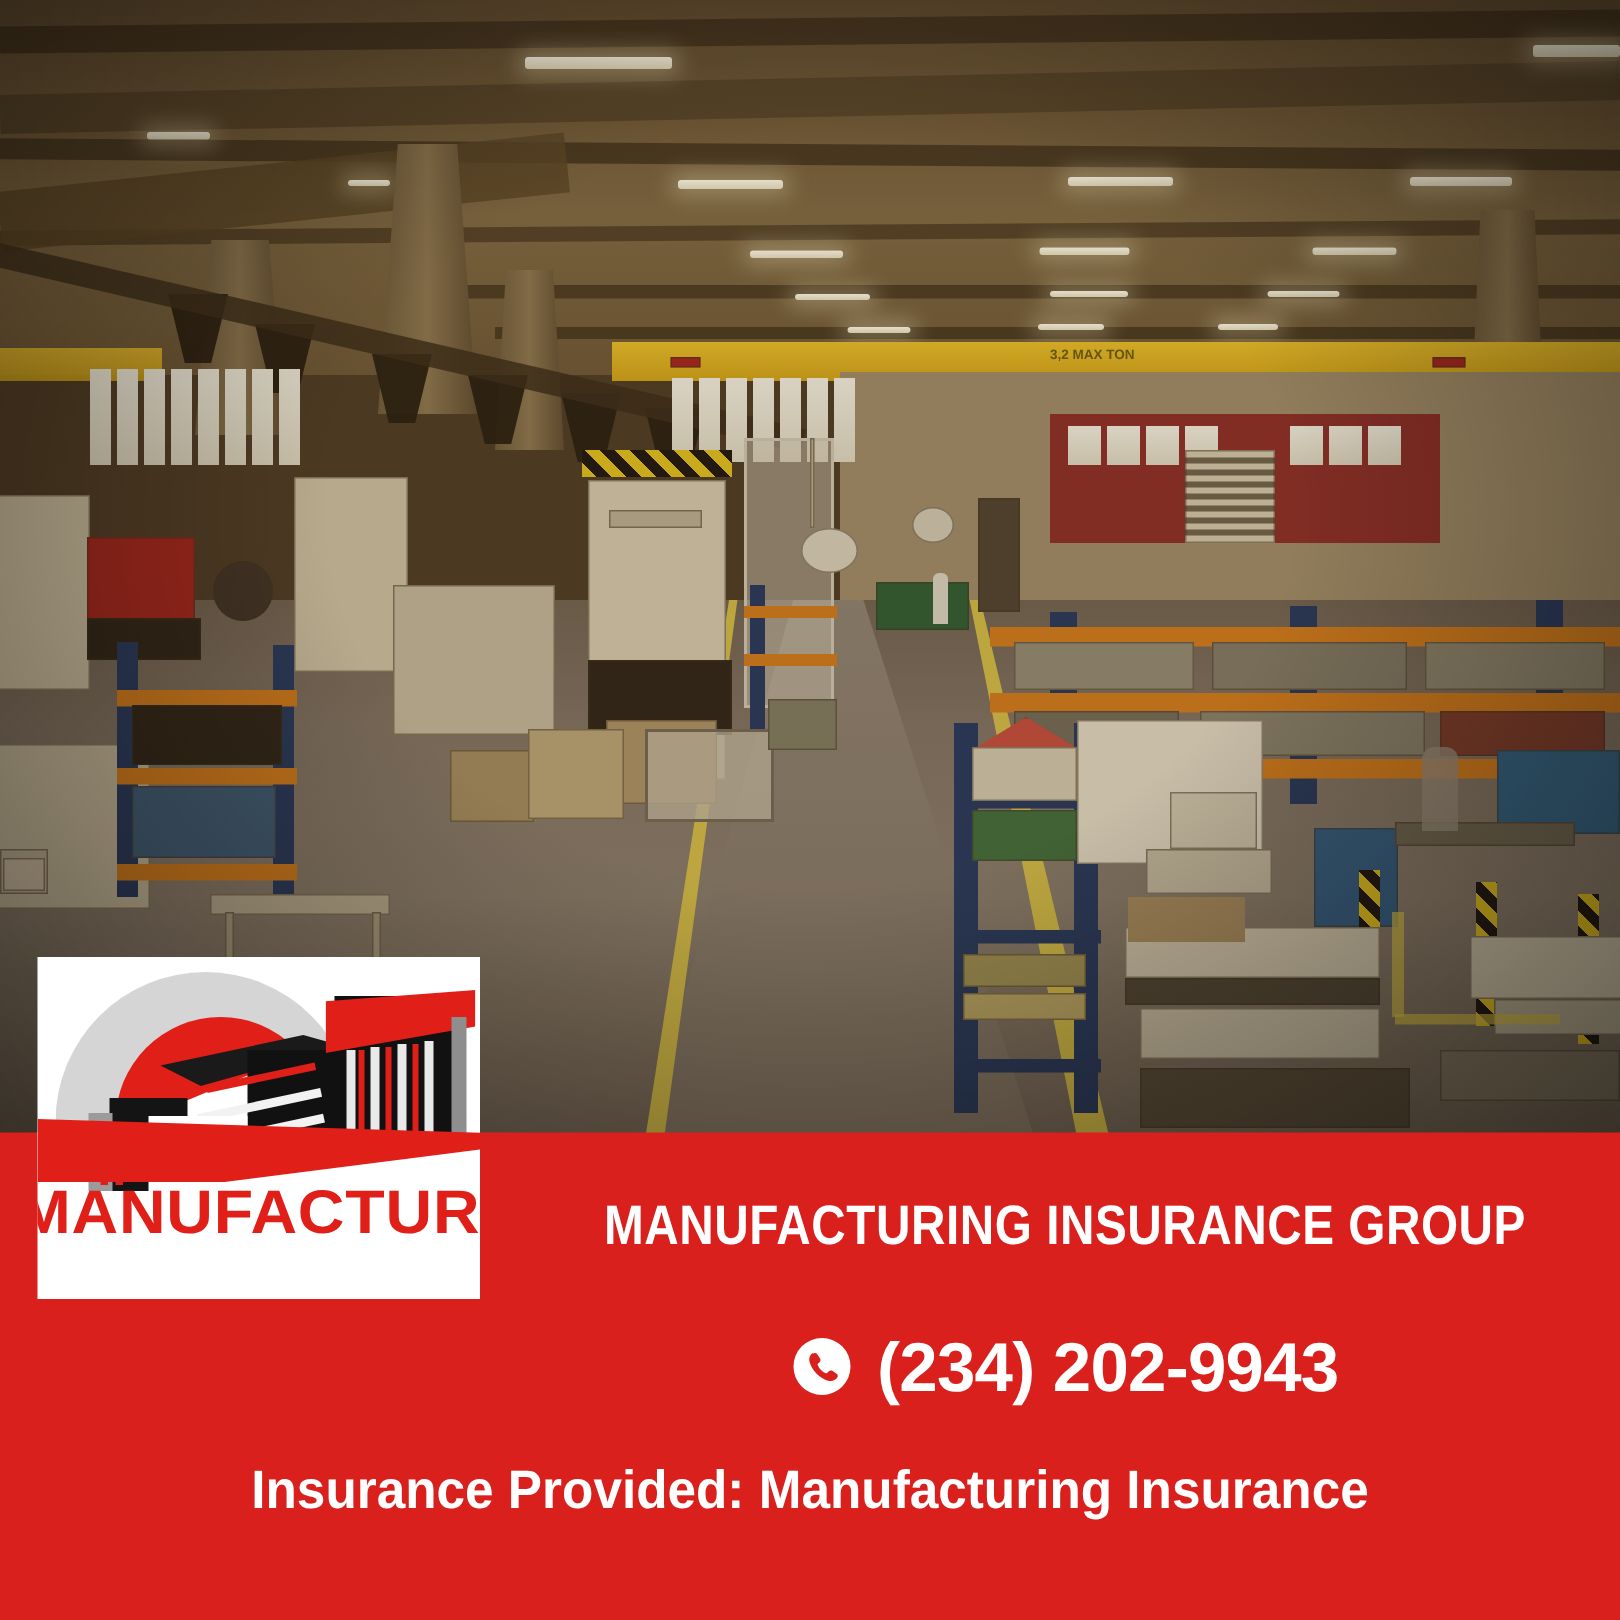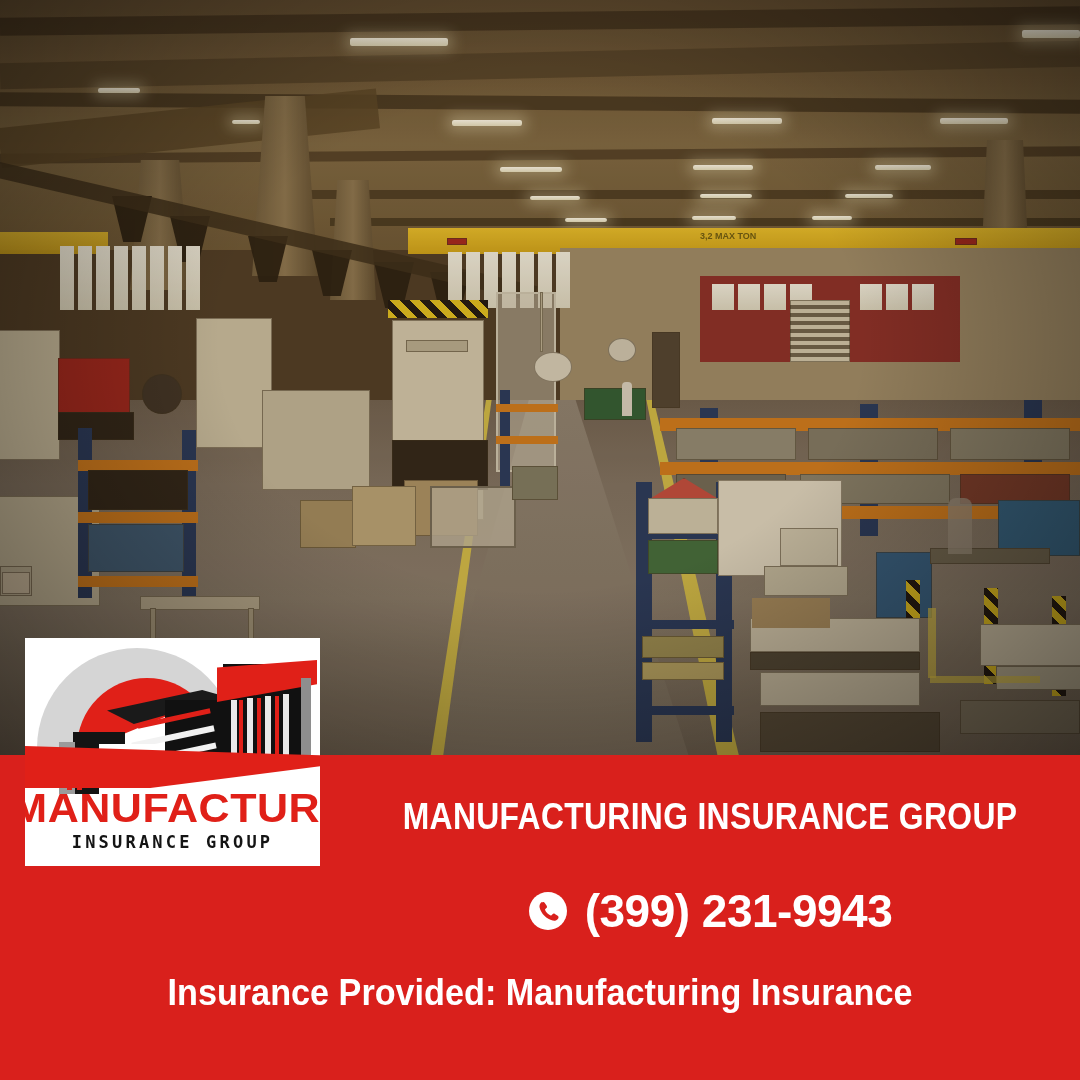--- a/index.html
+++ b/index.html
@@ -304,28 +304,27 @@
     <div class="lg-b" style="left:258px;top:56px;width:6px;height:100px;background:#e9e9e9;"></div>
     <div class="lg-b" style="left:214px;top:62px;width:4px;height:94px;background:#e02018;"></div>
     <div class="lg-b" style="left:232px;top:60px;width:4px;height:96px;background:#e02018;"></div>
     <div class="lg-b" style="left:250px;top:58px;width:4px;height:98px;background:#e02018;"></div>
     <div class="lg-b" style="left:276px;top:40px;width:10px;height:116px;background:#8e8e8e;"></div>
 
     <div class="lg-band"></div>
     <div class="lg-band-w"></div>
 
     <div class="lg-txt1">MANUFACTURING</div>
-    <div class="lg-txt2">INSURANCE GROUP</div>
   </div>
 
   <div class="b-title">MANUFACTURING INSURANCE GROUP</div>
 
   <div class="b-phone-row">
     <svg class="phone-ico" viewBox="0 0 40 40">
       <circle cx="20" cy="20" r="19" fill="#ffffff"></circle>
       <path d="M14.2 11.4c.9-.6 2-.4 2.6.5l1.9 2.8c.5.8.4 1.8-.3 2.4l-1.1 1c-.2.2-.3.5-.2.8.4 1.2 1.2 2.4 2.2 3.4 1 1 2.2 1.8 3.4 2.2.3.1.6 0 .8-.2l1-1.1c.6-.7 1.6-.8 2.4-.3l2.8 1.9c.9.6 1.1 1.7.5 2.6-1.2 1.8-3.4 2.7-5.5 2.2-2.9-.7-5.9-2.4-8.3-4.8-2.4-2.4-4.1-5.4-4.8-8.3-.5-2.1.4-4.3 2.2-5.5z" fill="#d9201c"></path>
     </svg>
-    <span class="b-phone">(399) 231-9943</span>
+    <span class="b-phone">(234) 202-9943</span>
   </div>
 
   <div class="b-sub">Insurance Provided: Manufacturing Insurance</div>
 
 </div>
 
 </body></html>

